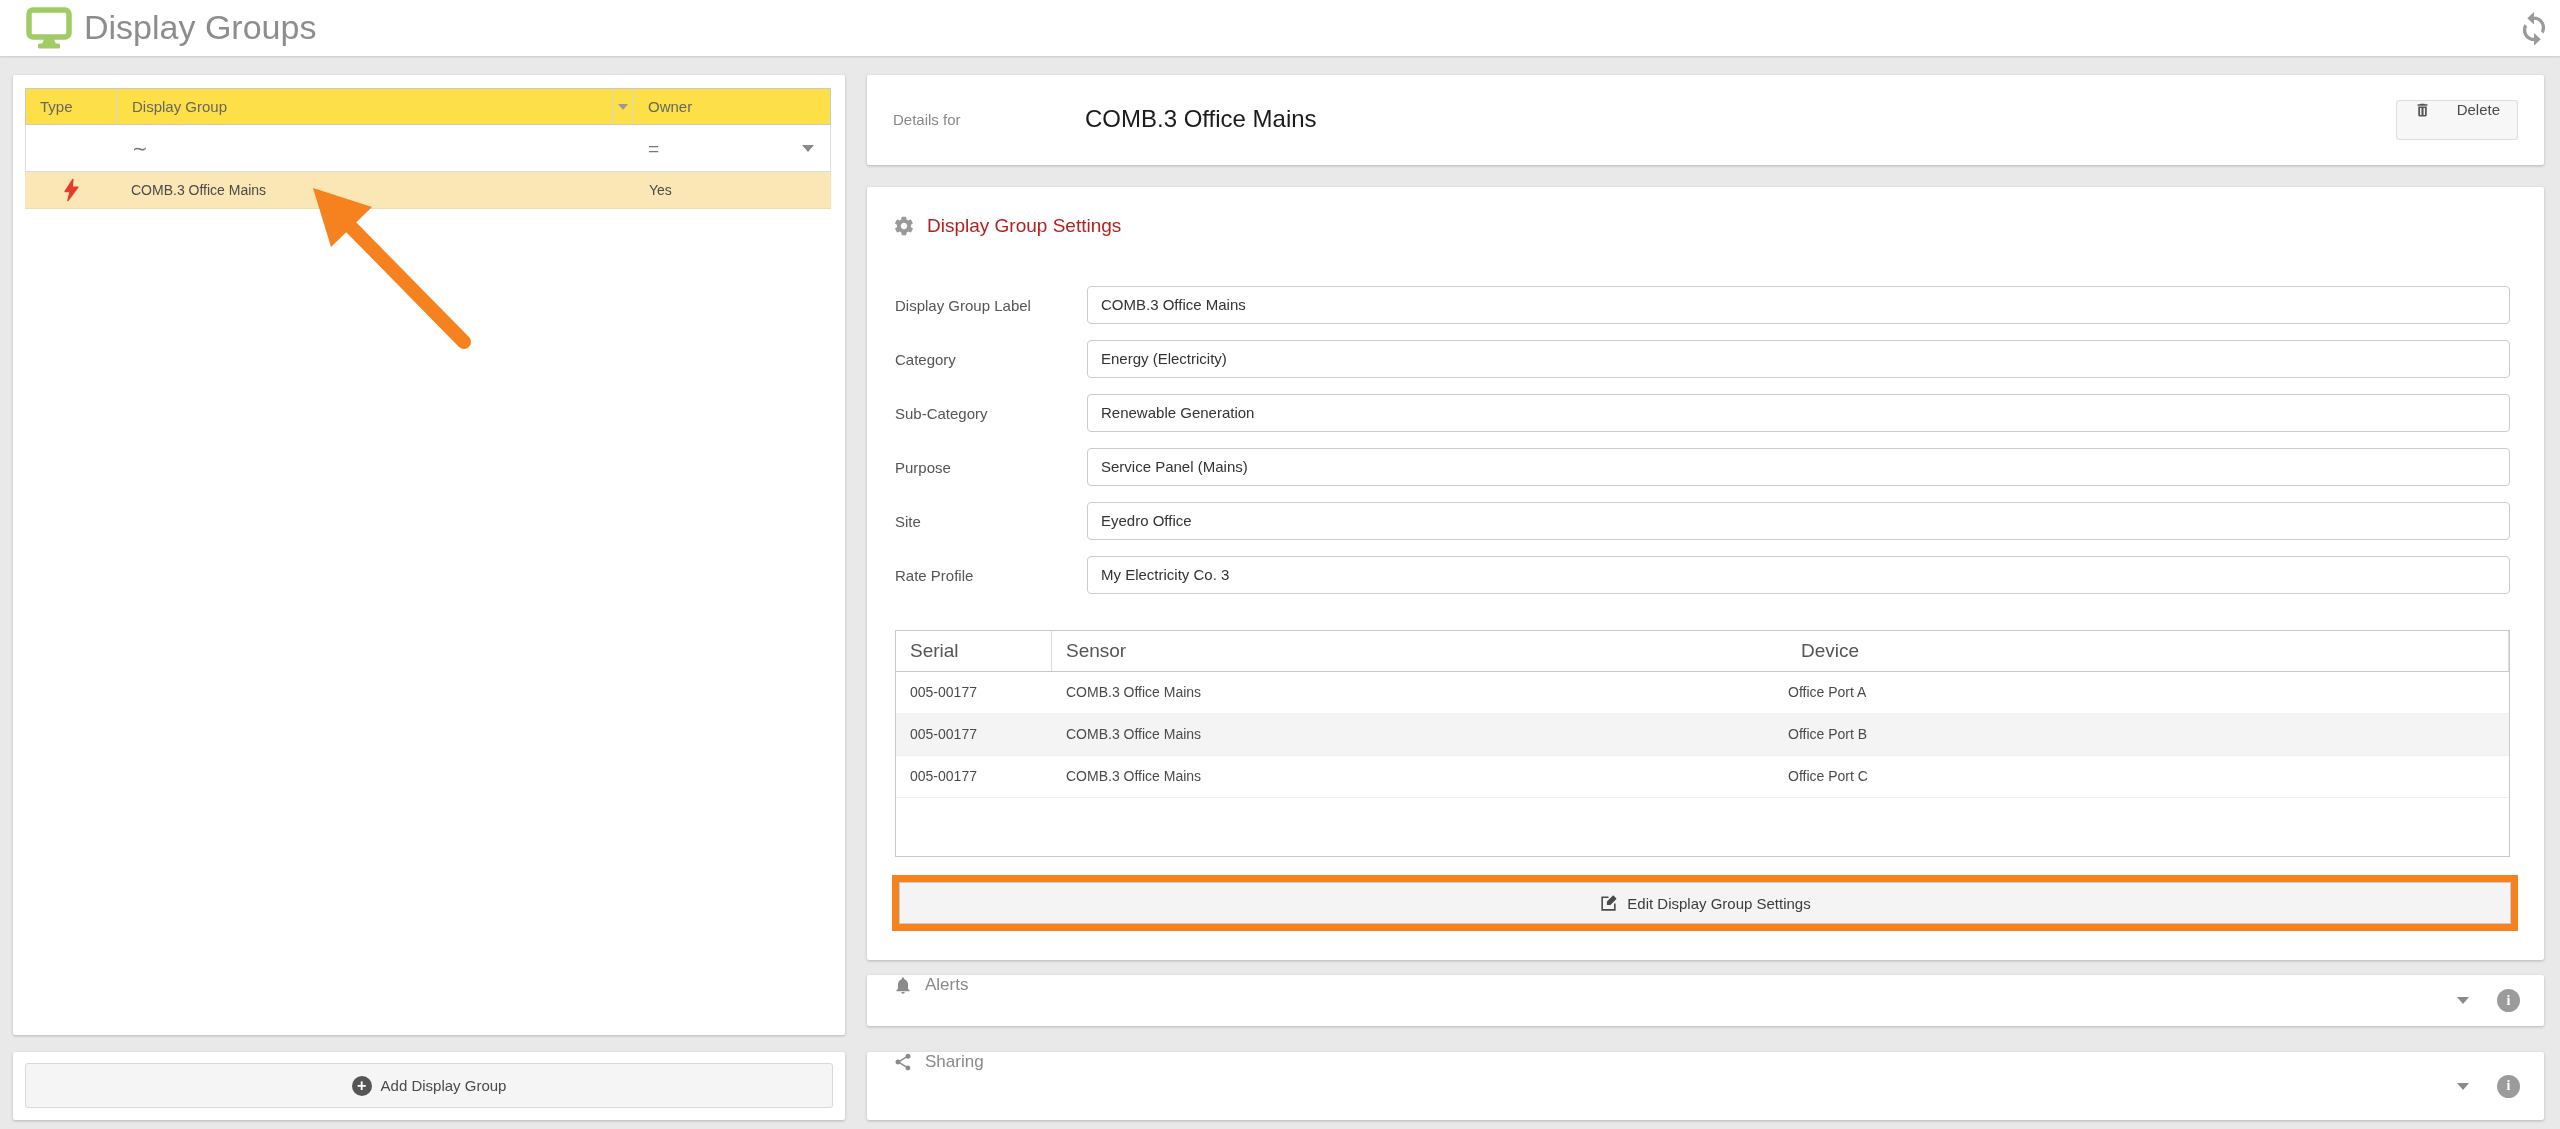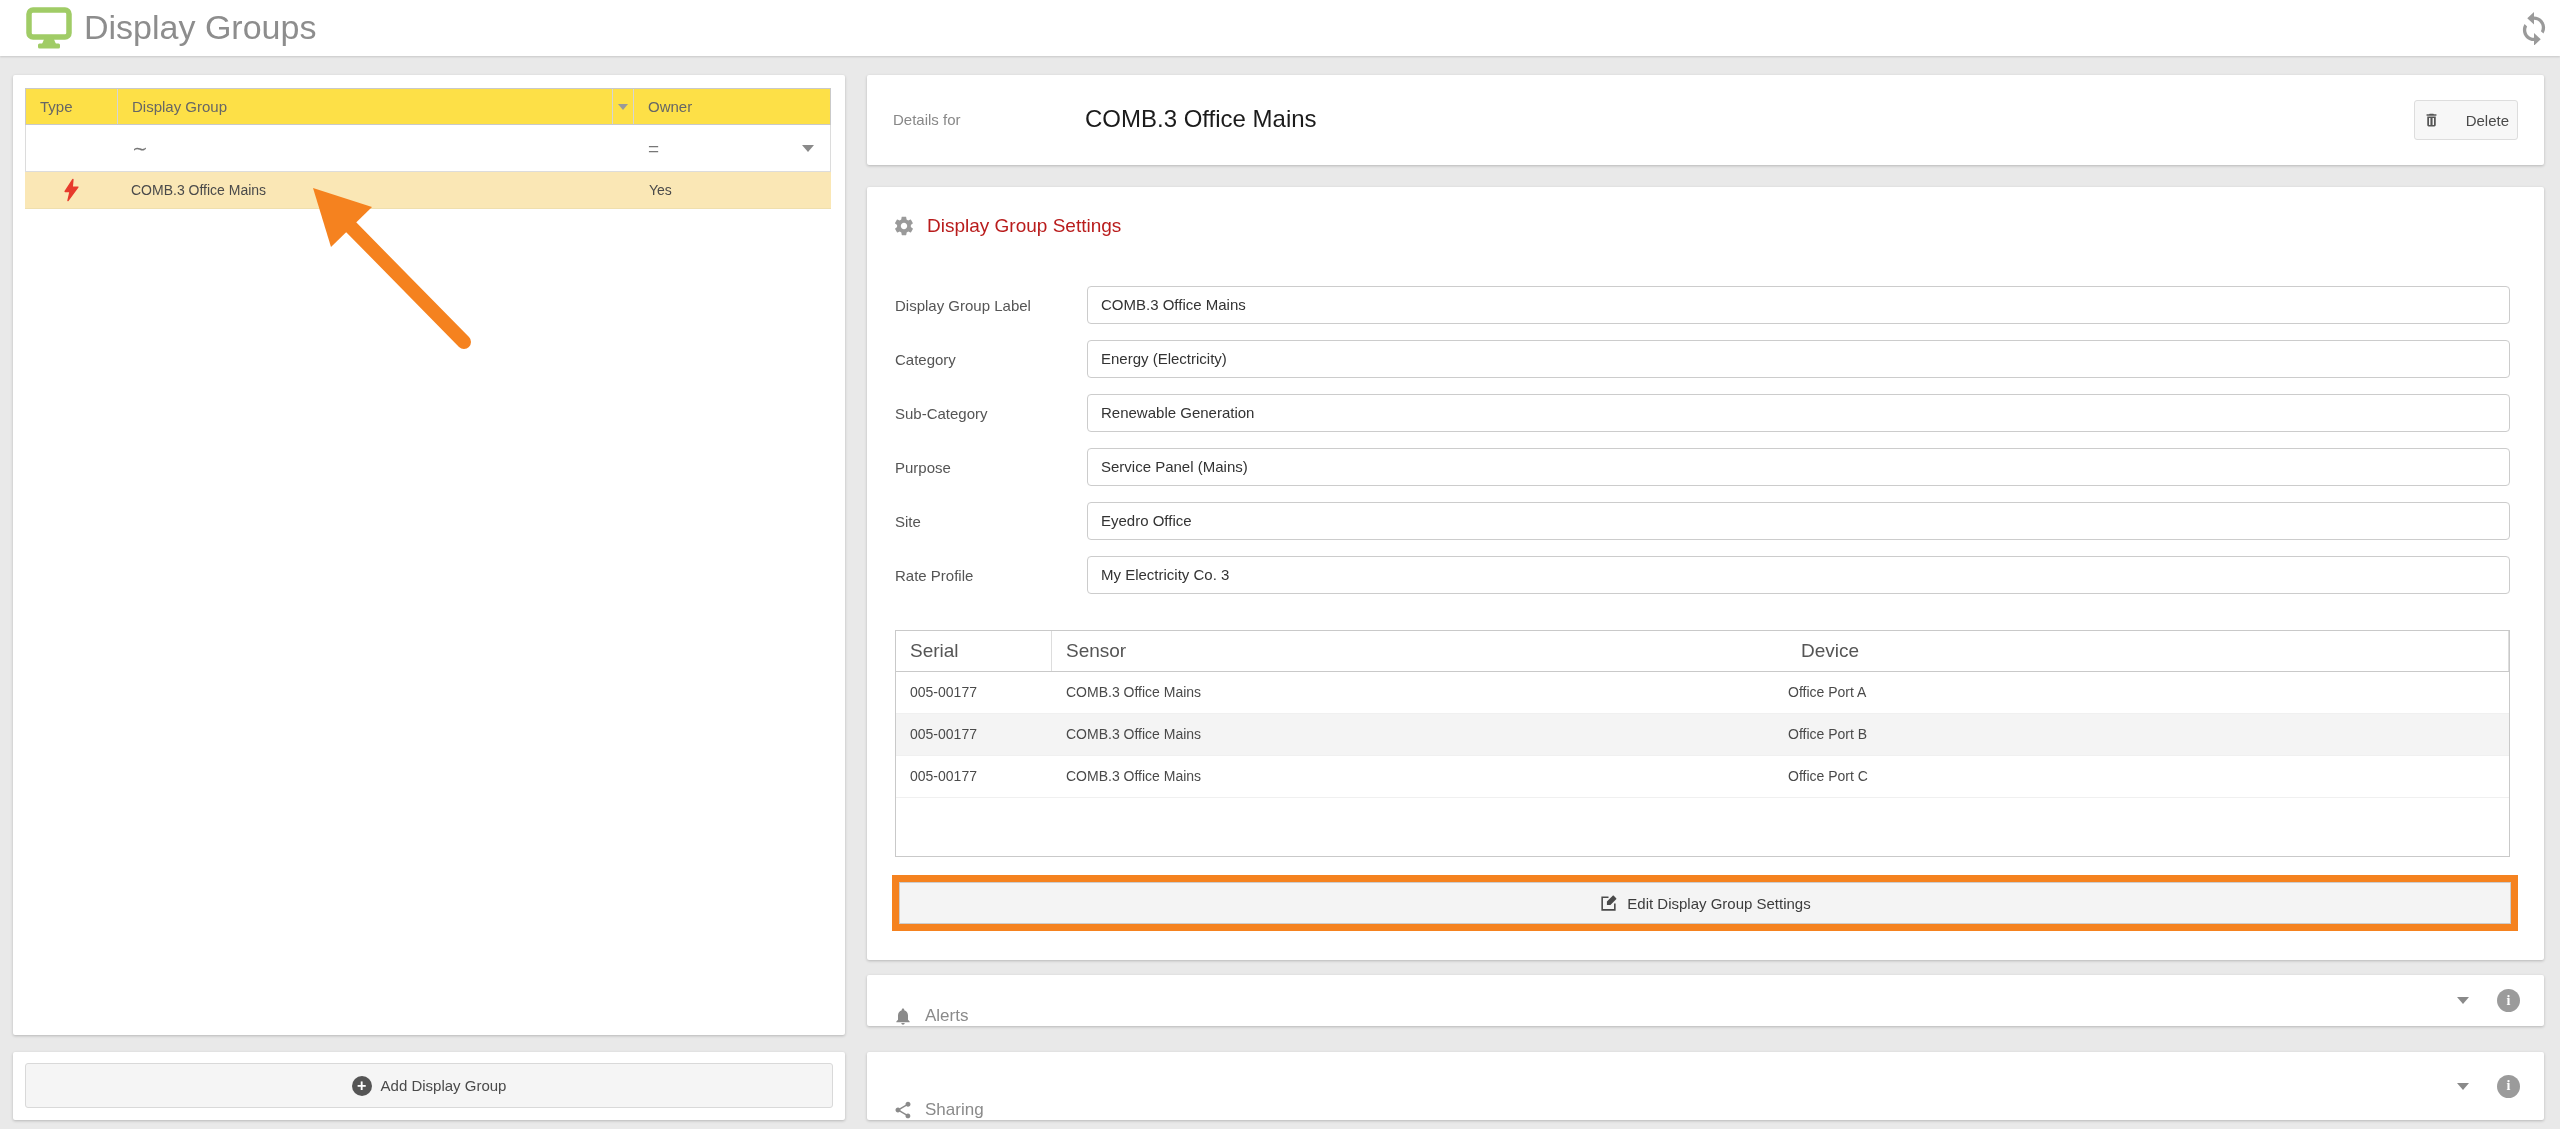--- a/index.html
+++ b/index.html
@@ -40,22 +40,22 @@
            border:1px solid #d9d9d9;border-radius:3px;display:flex;align-items:center;justify-content:center;
            gap:9px;font-size:15px;color:#4a4a4a;cursor:pointer;box-sizing:border-box}
   .plus-circle{width:20px;height:20px;border-radius:50%;background:#555;color:#fff;font-size:16px;font-weight:bold;
                display:flex;align-items:center;justify-content:center;line-height:20px}
 
   
   .rcard{left:867px;width:1677px}
   #details-card{top:75px;height:90px}
   #details-label{position:absolute;left:26px;top:0;line-height:90px;font-size:15px;color:#888}
   #details-title{position:absolute;left:218px;top:0;line-height:88px;font-size:24px;color:#1b1b1b}
-  #delete-btn{position:absolute;right:26px;top:25px;height:40px;padding:0 8px;background:#f7f7f7;
-              border:1px solid #ddd;border-radius:3px;display:flex;align-items:center;gap:26px;
+  #delete-btn{position:absolute;right:26px;top:25px;height:40px;padding:0 17px;background:#f7f7f7;
+              border:1px solid #ddd;border-radius:3px;display:flex;gap:26px;
               font-size:15px;color:#4a4a4a;cursor:pointer;box-sizing:border-box}
 
   #settings-card{top:187px;height:773px}
   .sec-head{position:absolute;left:26px;top:28px;display:flex;align-items:center;gap:12px;
             font-size:19px;color:#b91c1c}
   #form{position:absolute;left:28px;right:34px;top:99px}
   .frow{display:flex;align-items:center;height:38px;margin-bottom:16px}
   .flabel{width:192px;font-size:15px;color:#555}
   .fbox{flex:1;height:36px;border:1px solid #ccc;border-radius:4px;background:#fff;
         line-height:36px;padding-left:13px;font-size:15px;color:#333}
@@ -70,21 +70,21 @@
   .dt-row .cell{font-size:14px;color:#4a4a4a;line-height:41px;border:none}
   .dt-row.alt{background:#f4f4f4}
 
   #edit-annotation{position:absolute;left:25px;top:688px;width:1626px;height:56px;box-sizing:border-box;
                    border:7px solid #f5821f}
   #edit-btn{position:absolute;left:0;top:0;right:0;bottom:0;background:#f4f4f4;border:1px solid #ccc;
             display:flex;align-items:center;justify-content:center;gap:9px;font-size:15px;color:#3d3d3d;cursor:pointer}
 
   #alerts-card{top:975px;height:51px}
   #sharing-card{top:1052px;height:68px}
-  .collapse-head{position:absolute;left:26px;top:0;bottom:0;display:flex;align-items:flex-end;gap:12px;
+  .collapse-head{position:absolute;left:26px;top:0;bottom:0;display:flex;align-items:flex-start;gap:12px;
                  font-size:17px;color:#8a8a8a;cursor:pointer}
   .collapse-right{position:absolute;right:0;top:0;bottom:0;display:flex;align-items:center;gap:28px;padding-right:24px}
   .caret{width:0;height:0;border-left:6px solid transparent;border-right:6px solid transparent;
          border-top:7px solid #8a8a8a;cursor:pointer}
   .caret.small{border-left-width:5px;border-right-width:5px;border-top-width:6px;border-top-color:#999}
   .info-circle{width:23px;height:23px;border-radius:50%;background:#9b9b9b;color:#fff;font-size:14px;
                font-weight:bold;display:flex;align-items:center;justify-content:center;cursor:pointer;
                font-family:"Liberation Serif",serif}
 
   

